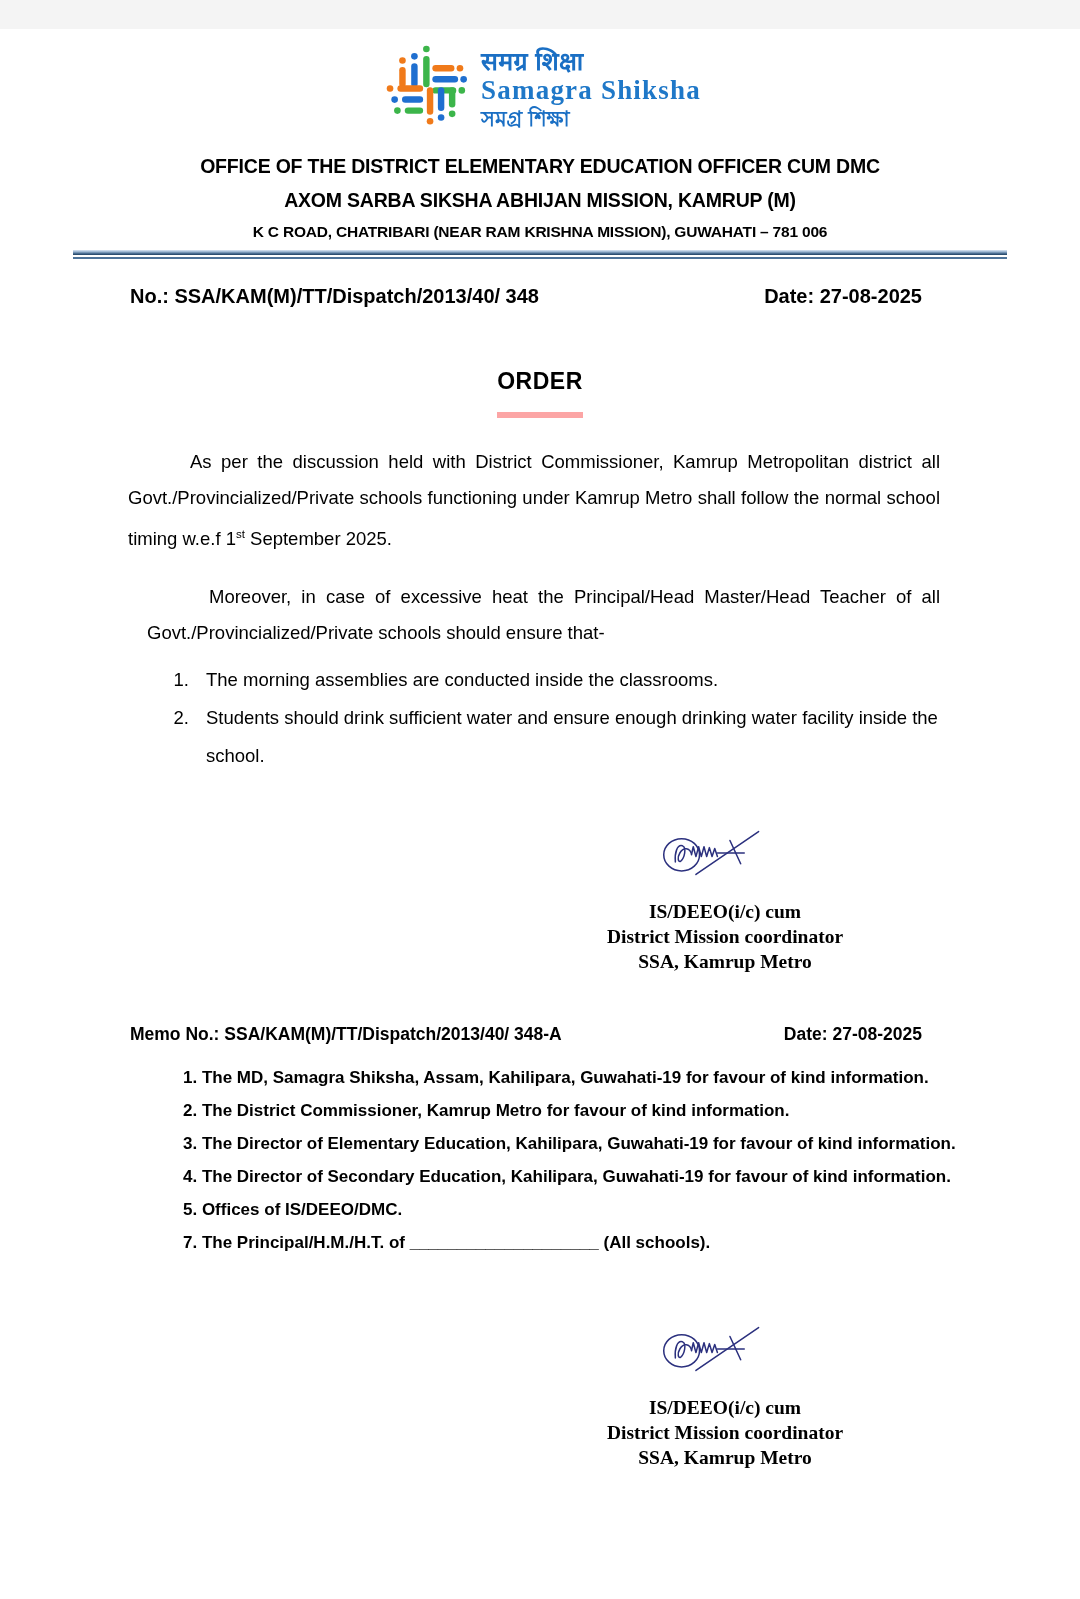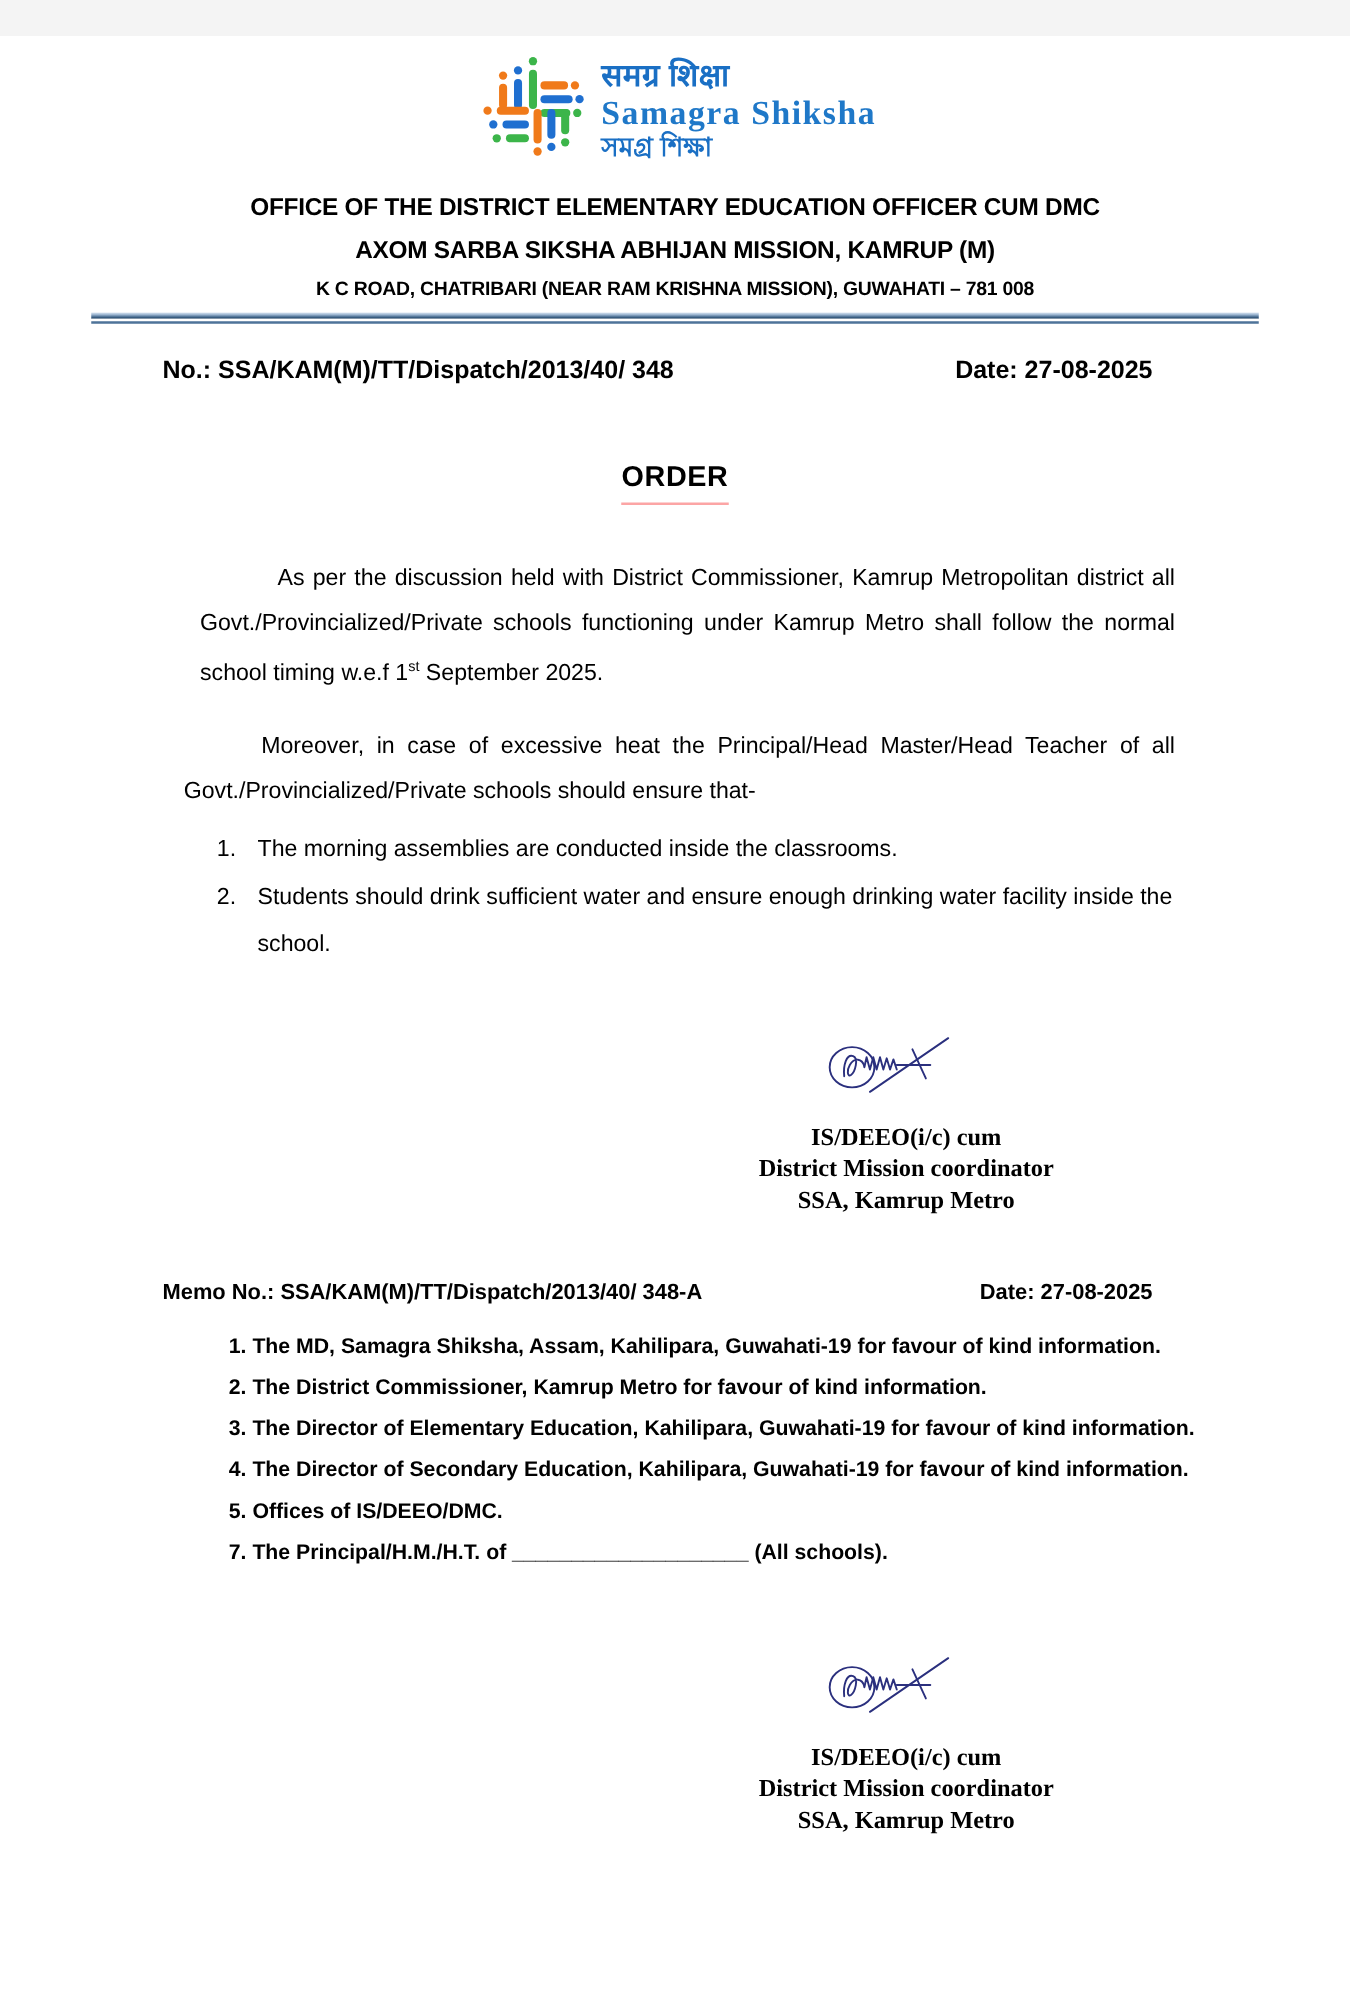--- a/index.html
+++ b/index.html
@@ -116,37 +116,37 @@
 
   
   .order-title {
     text-align: center;
     font-size: 23px;
     font-weight: 700;
     margin-top: 60px;
     letter-spacing: .5px;
   }
   .order-title span {
-    border-bottom: 2px solid #fca5a5;
-    padding-bottom: 8px;
+    border-bottom: 6px solid #fca5a5;
+    padding-bottom: 18px;
   }
 
   
   .body-wrap {
     margin: 0 140px 0 128px;
   }
   p.para {
     text-align: justify;
     text-justify: inter-word;
     font-size: 18.5px;
     line-height: 36px;
     margin: 0;
     text-indent: 62px;
   }
-  p.para.first { margin-top: 49px; margin-left: 32px; }
+  p.para.first { margin-top: 49px; }
   p.para.second { margin-top: 22px; margin-left: 19px; }
   sup { font-size: 11.5px; vertical-align: super; }
 
   ol.rules {
     margin: 10px 0 0 0;
     padding-left: 66px;
     font-size: 18.5px;
     line-height: 38px;
   }
   ol.rules li {
@@ -236,21 +236,21 @@
     </svg>
     <div class="logo-text">
       <div class="logo-hi">समग्र शिक्षा</div>
       <div class="logo-en">Samagra Shiksha</div>
       <div class="logo-as">সমগ্ৰ শিক্ষা</div>
     </div>
   </div>
 
   <div class="hdr hdr-1">OFFICE OF THE DISTRICT ELEMENTARY EDUCATION OFFICER CUM DMC</div>
   <div class="hdr hdr-2">AXOM SARBA SIKSHA ABHIJAN MISSION, KAMRUP (M)</div>
-  <div class="hdr hdr-3">K C ROAD, CHATRIBARI (NEAR RAM KRISHNA MISSION), GUWAHATI – 781 008</div>
+  <div class="hdr hdr-3">K C ROAD, CHATRIBARI (NEAR RAM KRISHNA MISSION), GUWAHATI – 781 006</div>
 
   <div class="rule-wrap">
     <div class="rule-thick"></div>
     <div class="rule-gap"></div>
     <div class="rule-thin"></div>
   </div>
 
   <div class="refline">
     <div>No.: SSA/KAM(M)/TT/Dispatch/2013/40/ 348</div>
     <div class="ref-date">Date: 27-08-2025</div>

